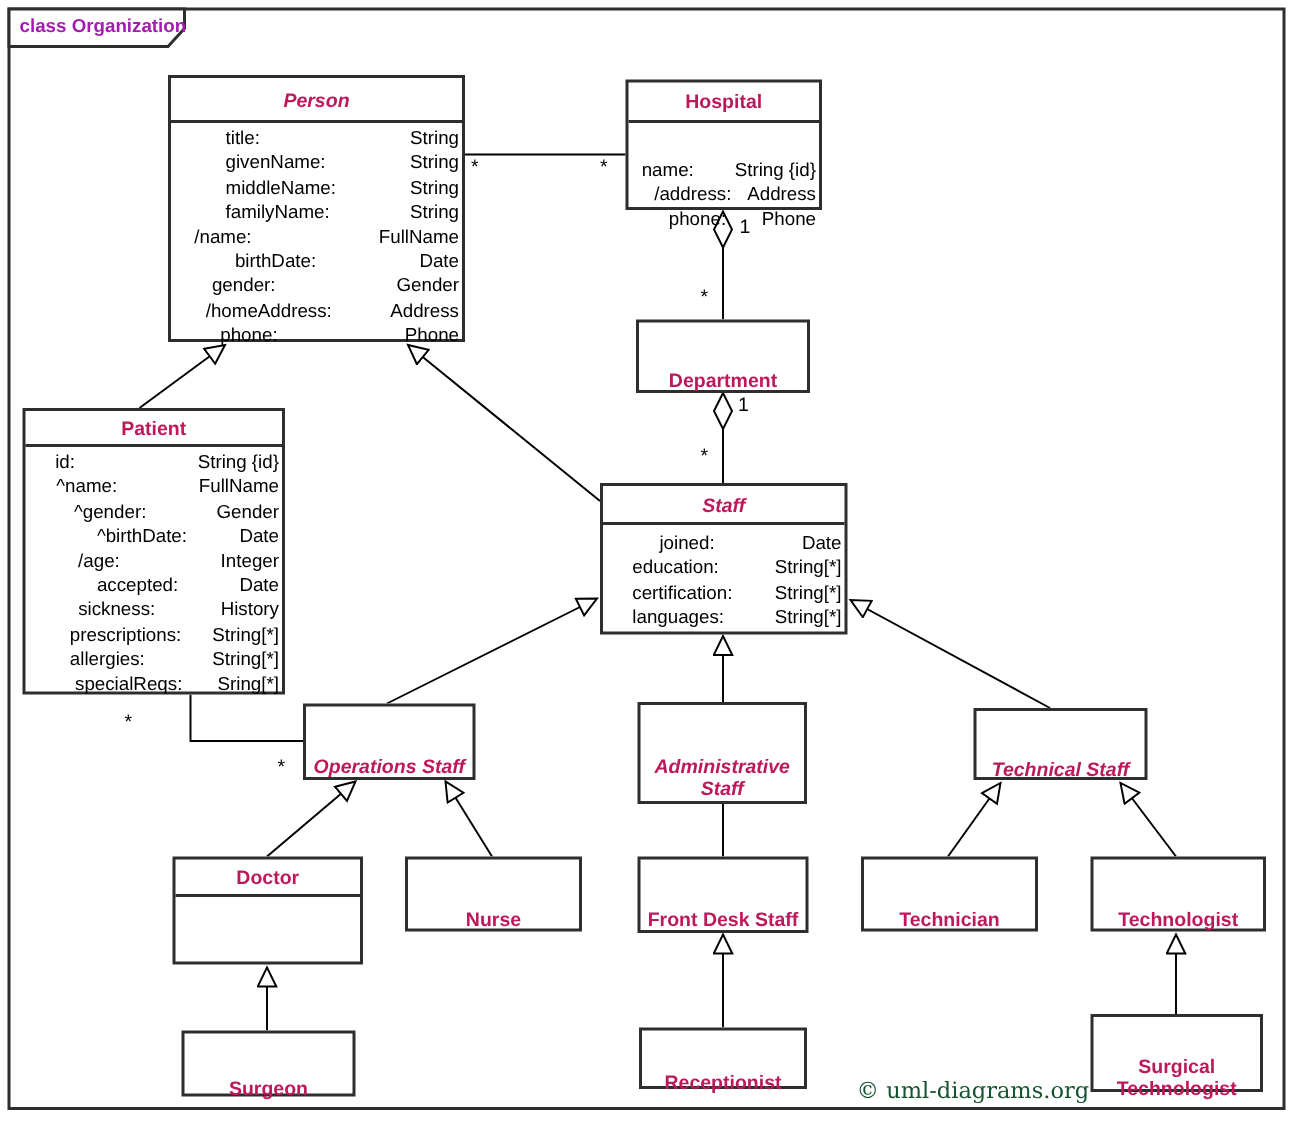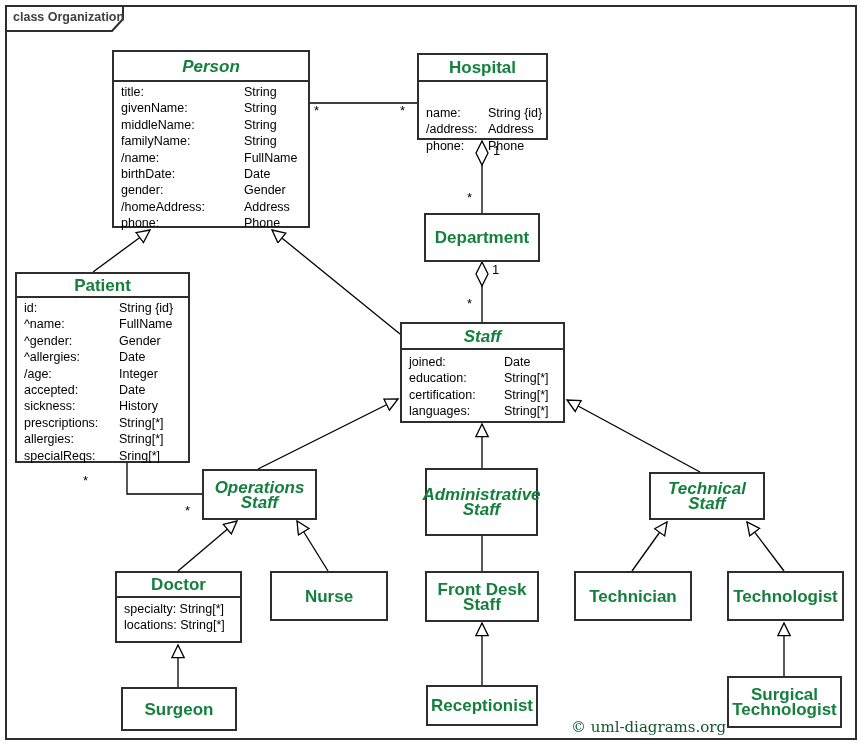--- a/index.html
+++ b/index.html
@@ -7,37 +7,37 @@
     width:860px;height:747px;position:relative;background:#ffffff;
     font-family:"Liberation Sans",sans-serif;overflow:hidden;
     -webkit-font-smoothing:antialiased;
   }
   #wires{position:absolute;left:0;top:0;z-index:0;}
   .uml-class{
     position:absolute;background:#ffffff;border:2px solid #2e2e2e;
     box-sizing:border-box;z-index:1;
   }
   .uml-title{
-    font-weight:bold;font-size:17px;color:#15803d;
+    font-weight:bold;font-size:13px;color:#be185d;
     display:flex;align-items:center;justify-content:center;
     text-align:center;line-height:15px;padding:0 0;box-sizing:border-box;
   }
   .abstract .uml-title{font-style:italic;}
   .has-attrs .uml-title{border-bottom:2px solid #2e2e2e;}
-  .simple .uml-title{height:100%;}
+  .simple .uml-title{height:100%;margin-top:16px;}
   .uml-attrs{font-size:12.5px;line-height:16.4px;color:#000;padding:2px 2px 0 7px;}
-  .attr-row{display:flex;white-space:nowrap;}
+  .attr-row{display:flex;white-space:nowrap;justify-content:flex-end;}
   .attr-name{width:var(--tcol,95px);flex:none;}
   .attr-type{flex:none;}
   .mult{
     position:absolute;z-index:2;font-size:13px;color:#000;line-height:13px;
   }
   .frame-label{
     position:absolute;left:13px;top:10px;z-index:2;
-    font-size:12.5px;font-weight:bold;color:#404040;
+    font-size:12.5px;font-weight:bold;color:#a21caf;
   }
   .copyright{
     position:absolute;left:571px;top:718px;z-index:2;
     font-family:"DejaVu Serif",serif;font-size:15px;color:#14532d;
   }
 </style>
 </head>
 <body>
 
 <svg id="wires" width="860" height="747" viewBox="0 0 860 747">
@@ -147,21 +147,21 @@
       </div>
       <div class="attr-row">
         <span class="attr-name">^name:</span>
         <span class="attr-type">FullName</span>
       </div>
       <div class="attr-row">
         <span class="attr-name">^gender:</span>
         <span class="attr-type">Gender</span>
       </div>
       <div class="attr-row">
-        <span class="attr-name">^allergies:</span>
+        <span class="attr-name">^birthDate:</span>
         <span class="attr-type">Date</span>
       </div>
       <div class="attr-row">
         <span class="attr-name">/age:</span>
         <span class="attr-type">Integer</span>
       </div>
       <div class="attr-row">
         <span class="attr-name">accepted:</span>
         <span class="attr-type">Date</span>
       </div>
@@ -217,28 +217,20 @@
 <div class="uml-class abstract simple" style="left:425px;top:468px;width:113px;height:68px">
   <div class="uml-title">Administrative Staff</div>
 </div>
 
 <div class="uml-class abstract simple" style="left:649px;top:472px;width:116px;height:48px">
   <div class="uml-title">Technical Staff</div>
 </div>
 
 <div class="uml-class has-attrs" style="left:115px;top:571px;width:127px;height:72px;--tcol:auto">
   <div class="uml-title" style="height:25px">Doctor</div>
-  <div class="uml-attrs" style="padding-top:3px">
-      <div class="attr-row">
-        <span class="attr-name">specialty: String[*]</span>
-      </div>
-      <div class="attr-row">
-        <span class="attr-name">locations: String[*]</span>
-      </div>
-    </div>
 </div>
 
 <div class="uml-class simple" style="left:270px;top:571px;width:118px;height:50px">
   <div class="uml-title">Nurse</div>
 </div>
 
 <div class="uml-class simple" style="left:425px;top:571px;width:114px;height:51px">
   <div class="uml-title">Front Desk Staff</div>
 </div>
 

